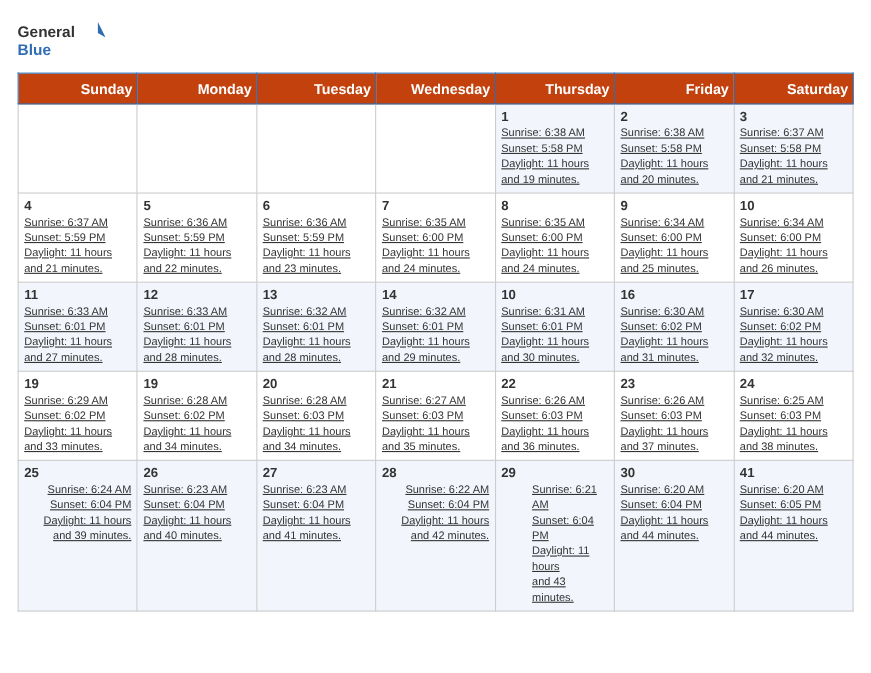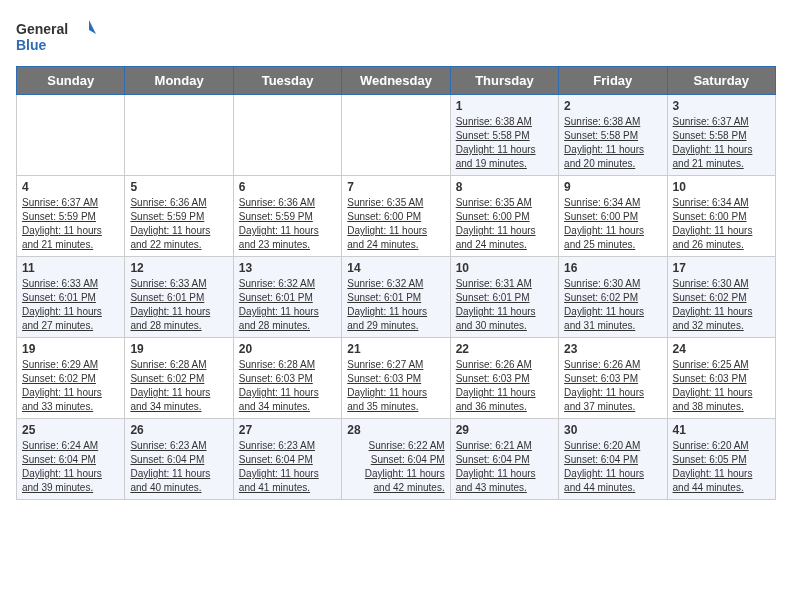--- a/index.html
+++ b/index.html
@@ -32,26 +32,26 @@
     .subtitle {
       font-size: 16px;
       color: #555;
     }
     table {
       width: 100%;
       border-collapse: collapse;
       table-layout: fixed;
     }
     thead tr th {
-      background-color: #737373;
+      background-color: #c2410c;
       color: #fff;
       font-size: 13px;
       font-weight: bold;
       padding: 6px 4px;
-      text-align: center;
+      text-align: right;
       border: 1px solid #2e6db4;
     }
     tbody tr td {
       vertical-align: top;
       padding: 4px 5px;
       font-size: 10.5px;
       color: #333;
       border: 1px solid #ccc;
       height: 80px;
     }
@@ -283,21 +283,21 @@
           <span class="day-number">24</span>
           <div class="cell-info" style="white-space: pre-line;">Sunrise: 6:25 AM
 Sunset: 6:03 PM
 Daylight: 11 hours
 and 38 minutes.</div>
         </td>
       </tr>
       <tr>
         <td>
           <span class="day-number">25</span>
-          <div class="cell-info" style="white-space: pre-line;">Sunrise: 6:24 AM
+          <div class="cell-info" style="white-space: pre-line; text-align: right;">Sunrise: 6:24 AM
 Sunset: 6:04 PM
 Daylight: 11 hours
 and 39 minutes.</div>
         </td>
         <td>
           <span class="day-number">26</span>
           <div class="cell-info" style="white-space: pre-line;">Sunrise: 6:23 AM
 Sunset: 6:04 PM
 Daylight: 11 hours
 and 40 minutes.</div>
@@ -311,21 +311,21 @@
         </td>
         <td>
           <span class="day-number">28</span>
           <div class="cell-info" style="white-space: pre-line; text-align: right;">Sunrise: 6:22 AM
 Sunset: 6:04 PM
 Daylight: 11 hours
 and 42 minutes.</div>
         </td>
         <td>
           <span class="day-number">29</span>
-          <div class="cell-info" style="white-space: pre-line;">Sunrise: 6:21 AM
+          <div class="cell-info" style="white-space: pre-line; margin-left: 28px;">Sunrise: 6:21 AM
 Sunset: 6:04 PM
 Daylight: 11 hours
 and 43 minutes.</div>
         </td>
         <td>
           <span class="day-number">30</span>
           <div class="cell-info" style="white-space: pre-line;">Sunrise: 6:20 AM
 Sunset: 6:04 PM
 Daylight: 11 hours
 and 44 minutes.</div>

